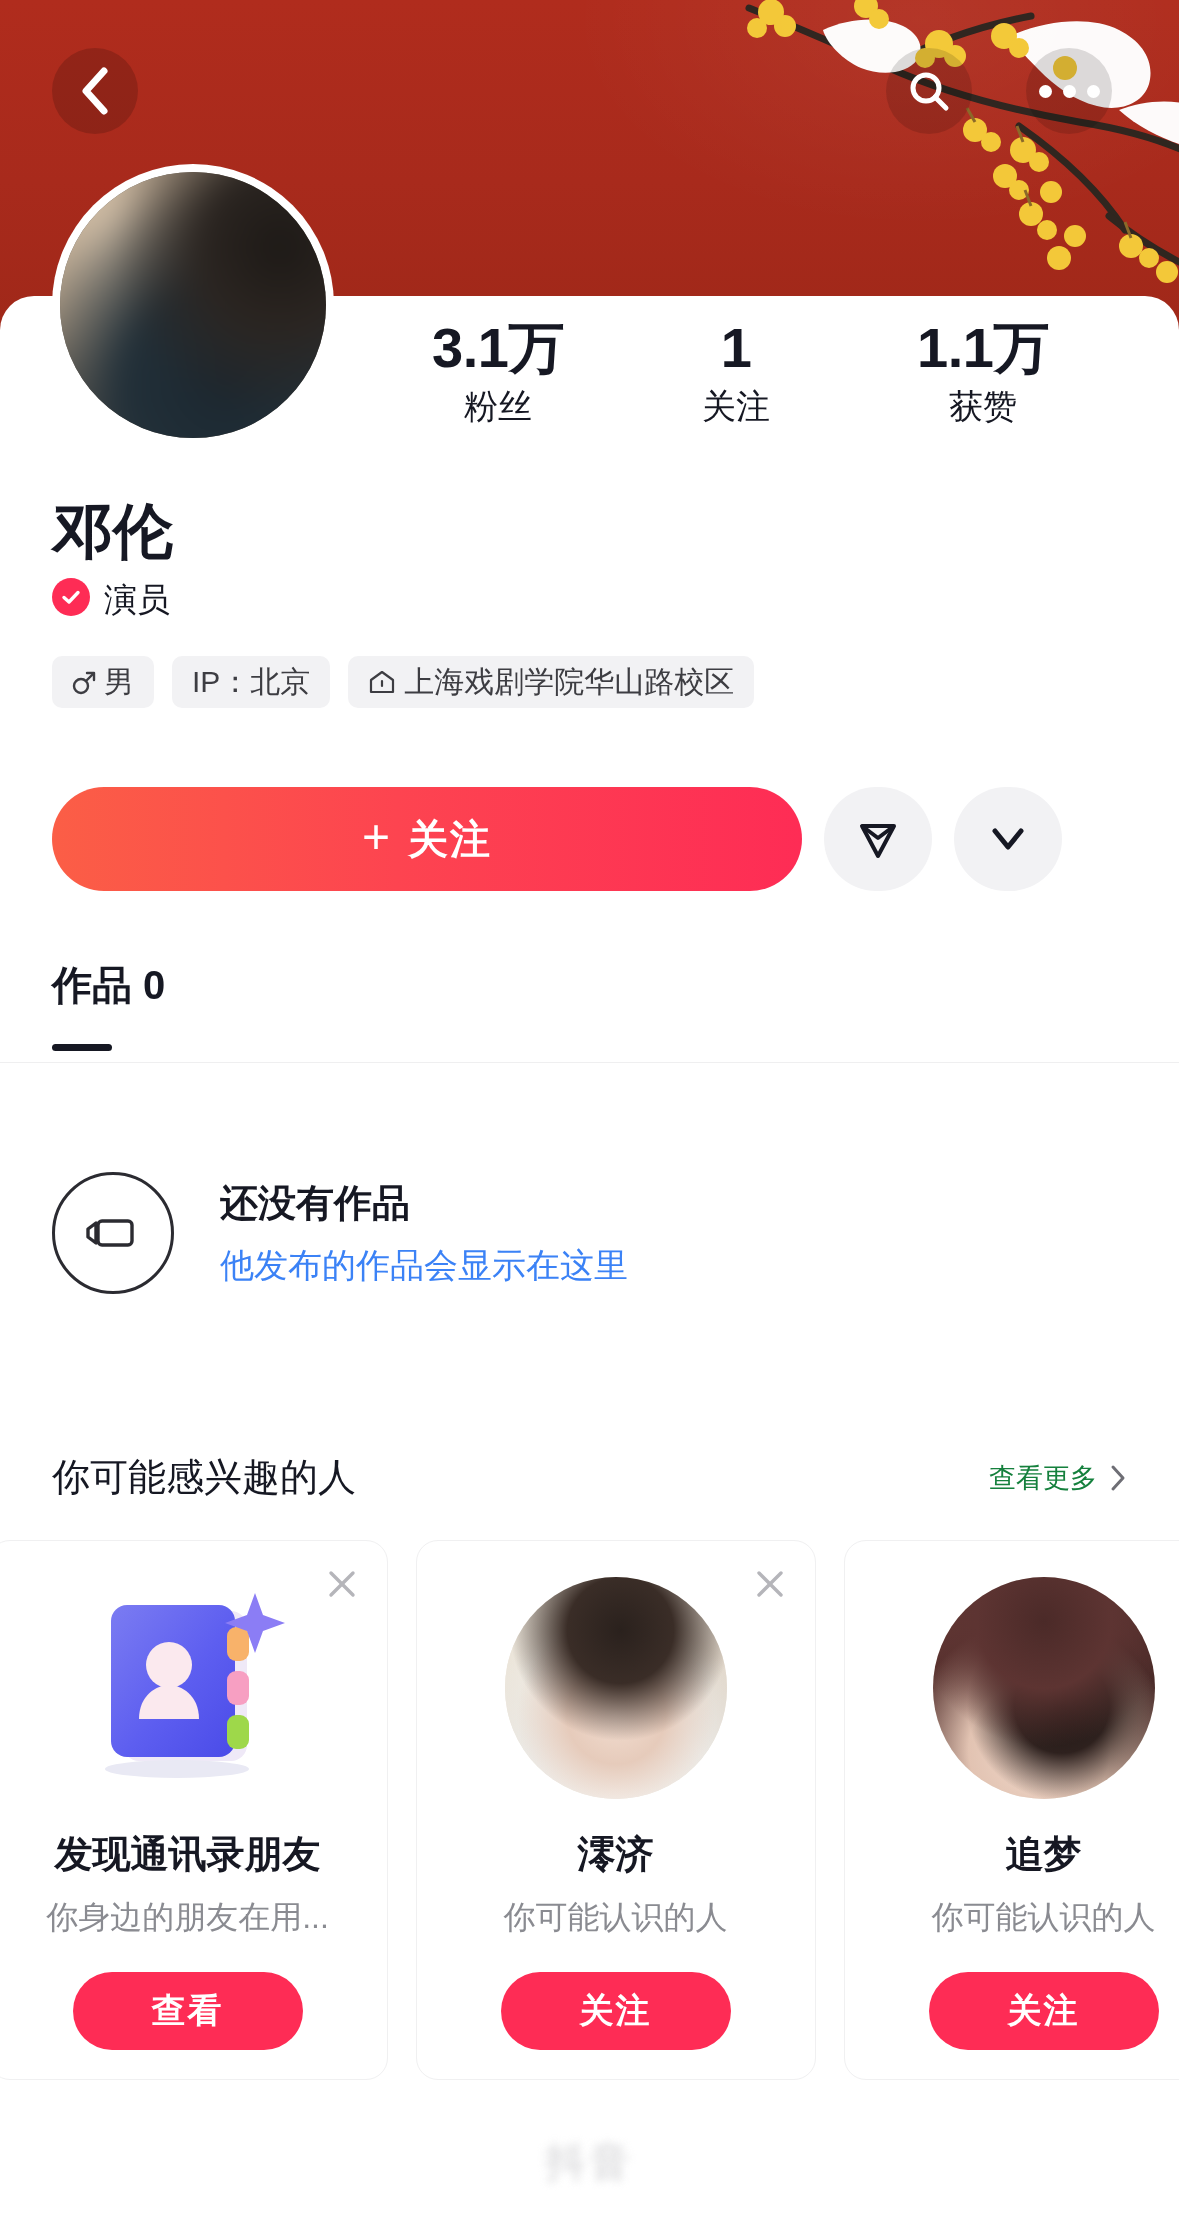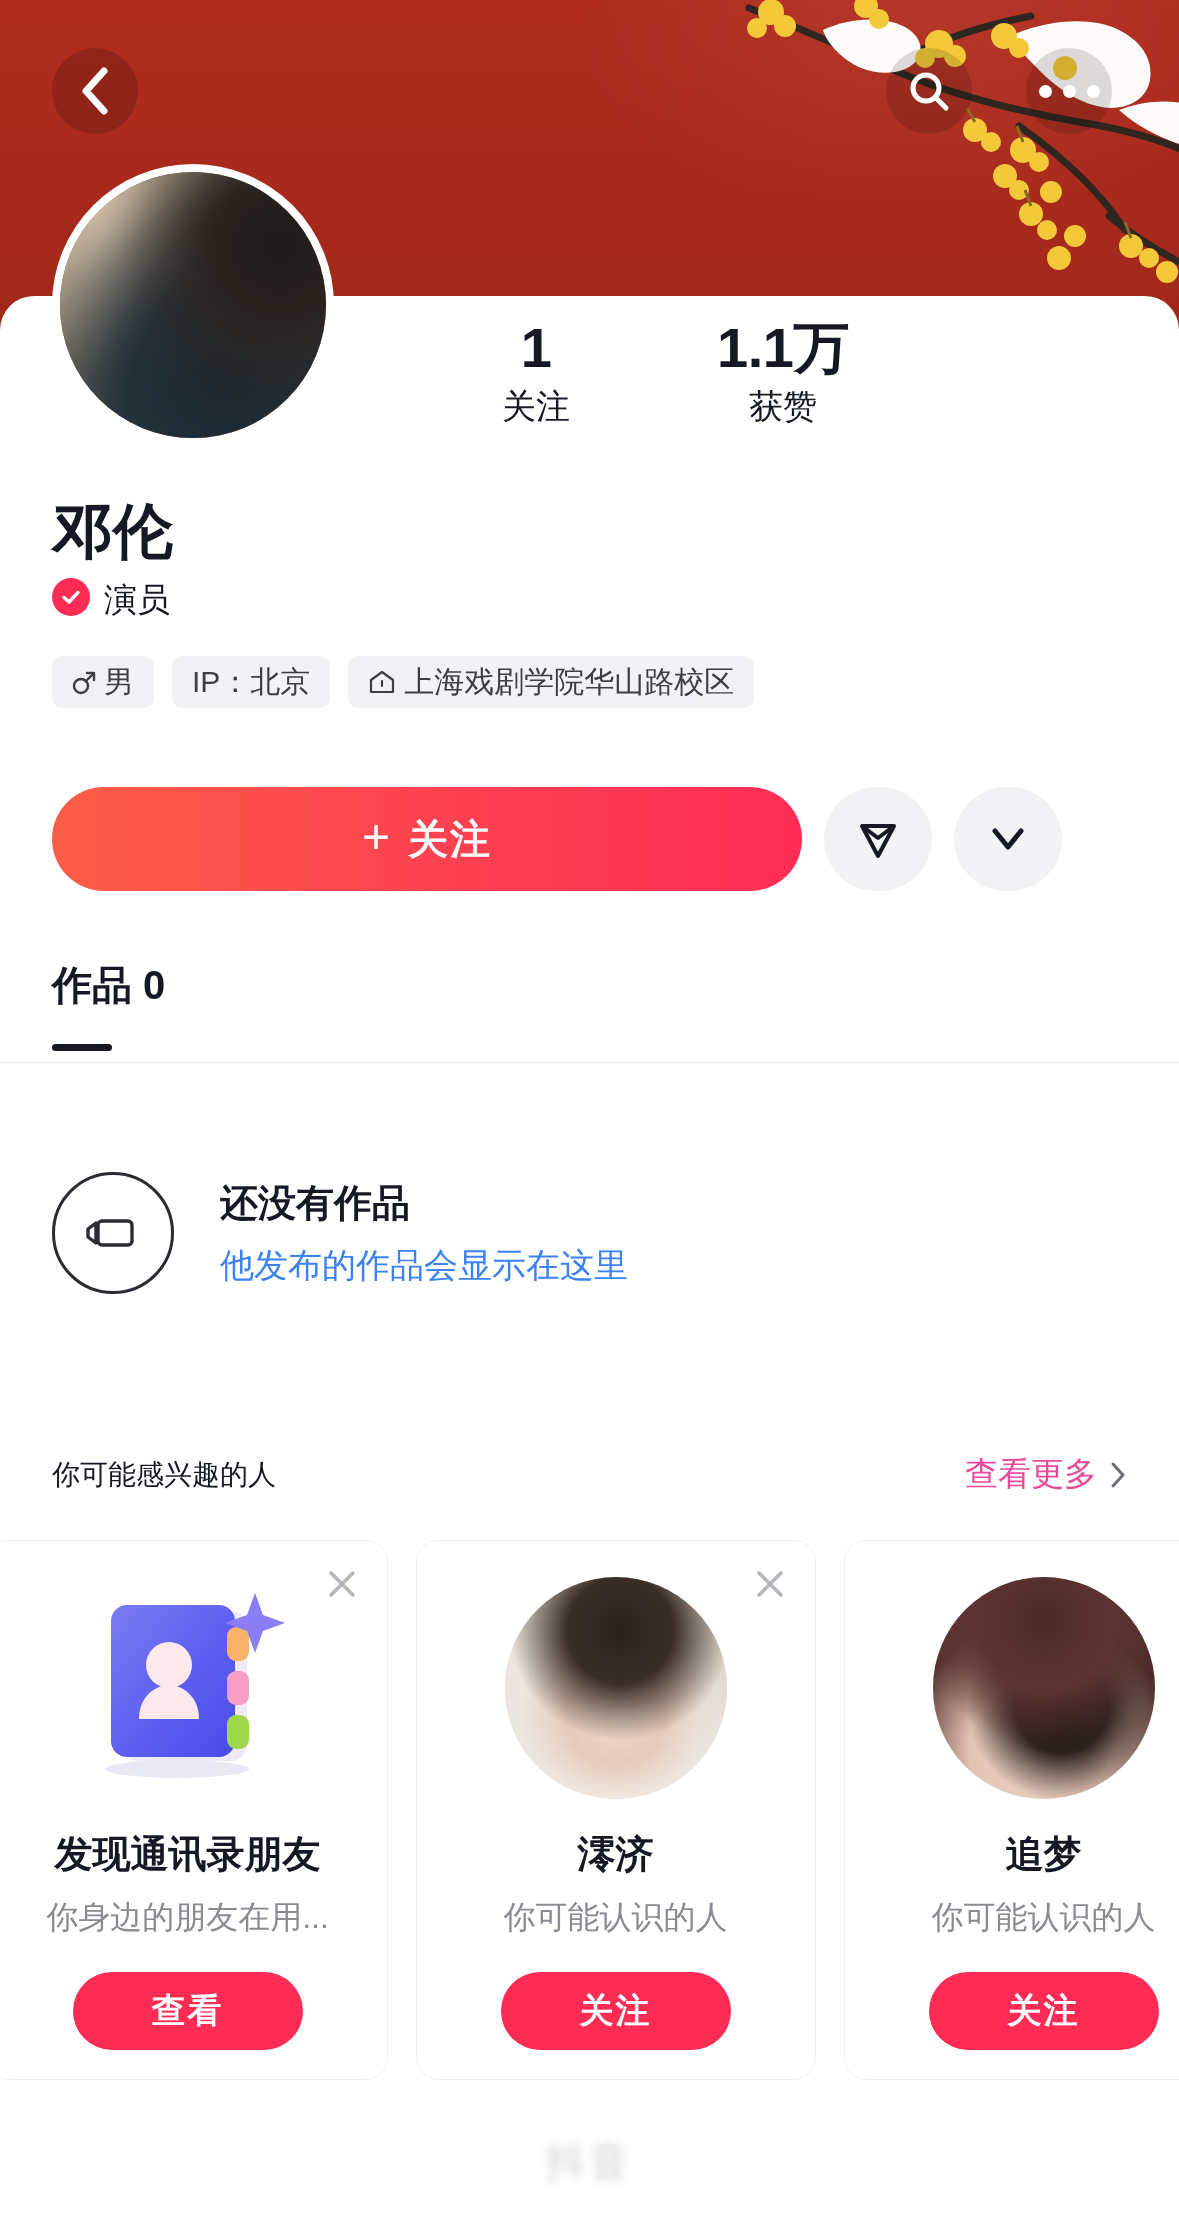--- a/index.html
+++ b/index.html
@@ -267,28 +267,28 @@
   
   .rec-head {
     position: absolute;
     top: 1452px; left: 52px;
     width: 1075px;
     display: flex;
     align-items: center;
     justify-content: space-between;
   }
   .rec-title {
-    font-size: 28px;
+    font-size: 38px;
     color: #161823;
     font-weight: 500;
   }
   .rec-more {
     display: flex; align-items: center; gap: 12px;
-    font-size: 33px;
-    color: #ec4899;
+    font-size: 27px;
+    color: #15803d;
   }
 
   .rec-row {
     position: absolute;
     top: 1540px; left: 52px;
     width: 1127px;
     height: 560px;
     display: flex;
     gap: 28px;
     justify-content: center;
@@ -464,20 +464,24 @@
 
   <div class="panel"></div>
 
   <div class="avatar-wrap">
     <div class="avatar">
       <div class="blur-photo"></div>
     </div>
   </div>
 
   <div class="stats">
+    <div class="stat stat-0">
+      <div class="stat-num">3.1万</div>
+      <div class="stat-label">粉丝</div>
+    </div>
     <div class="stat stat-1">
       <div class="stat-num">1</div>
       <div class="stat-label">关注</div>
     </div>
     <div class="stat stat-2">
       <div class="stat-num">1.1万</div>
       <div class="stat-label">获赞</div>
     </div>
   </div>
 

